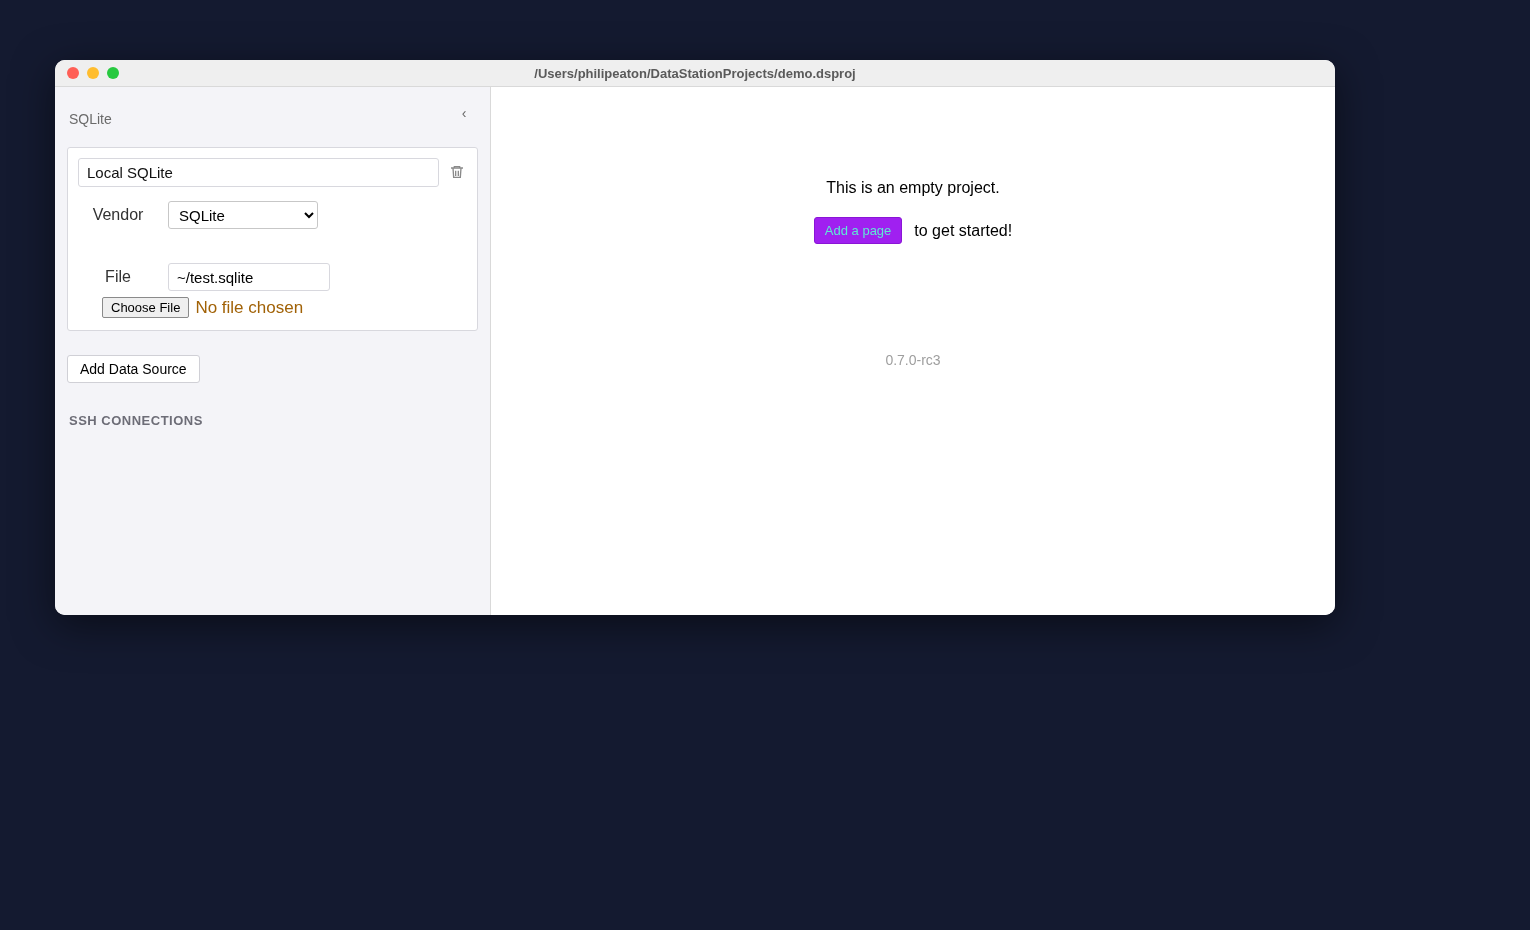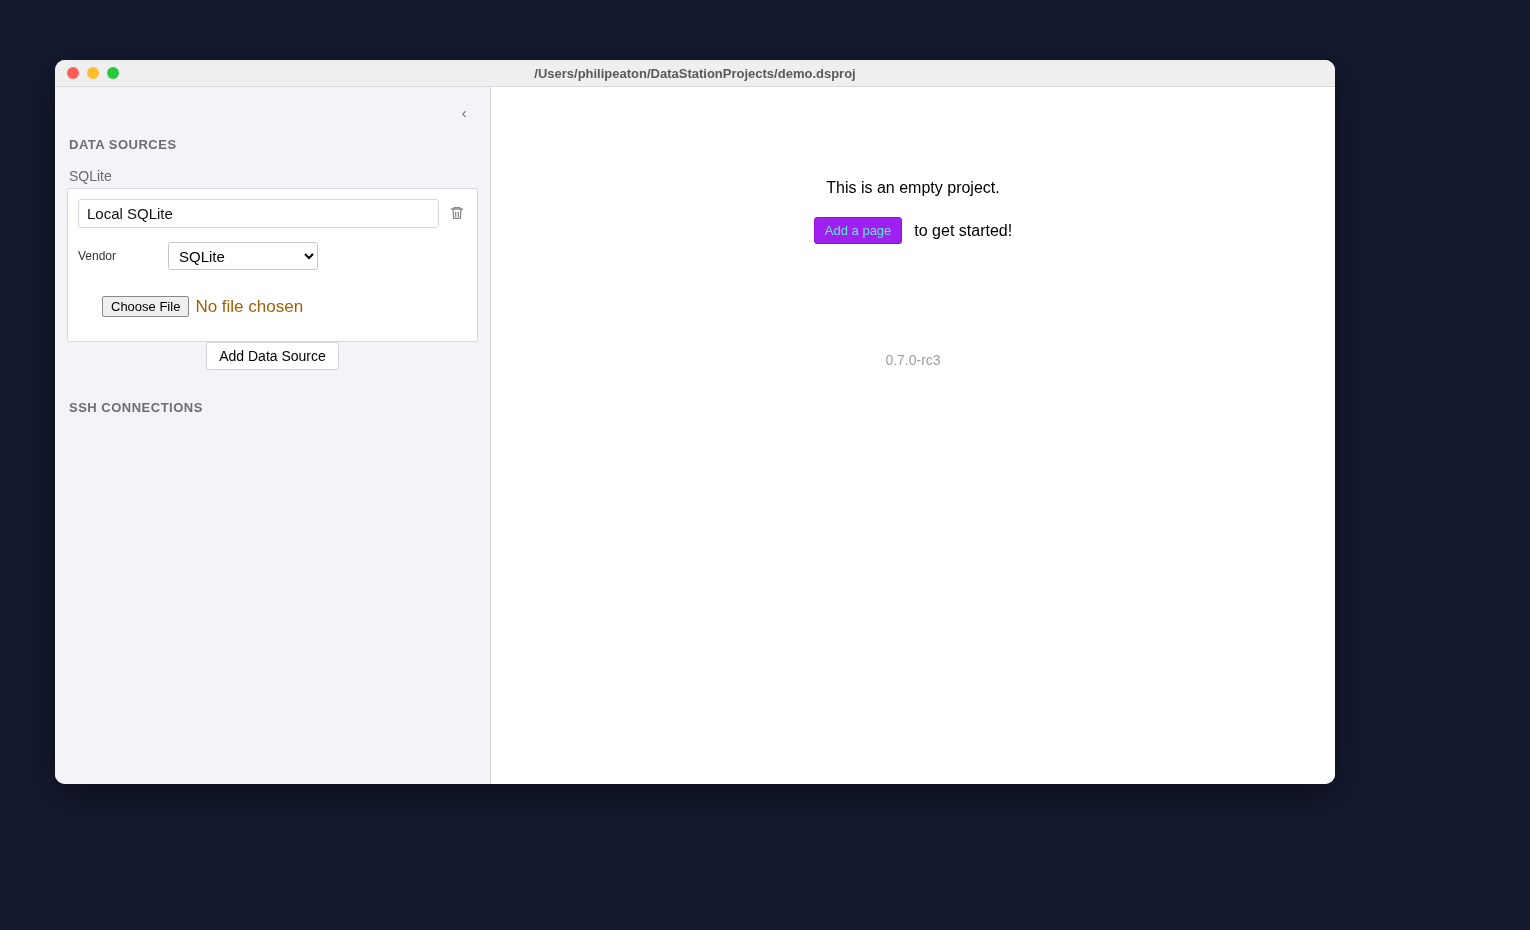--- a/index.html
+++ b/index.html
@@ -15,21 +15,21 @@
     width: 100%;
     height: 100%;
     background: #141a30;
     position: relative;
   }
   .window {
     position: absolute;
     left: 55px;
     top: 60px;
     width: 1280px;
-    height: 724px;
+    height: 555px;
     background: #fff;
     border-radius: 10px;
     box-shadow: 0 10px 40px rgba(0,0,0,0.5);
     overflow: hidden;
     display: flex;
     flex-direction: column;
   }
   .titlebar {
     height: 27px;
     background: #efefef;
@@ -92,22 +92,22 @@
   .section-header.first { margin-top: 32px; }
   .sub-label {
     font-size: 14px;
     color: #6a6a6a;
     margin: 6px 0 4px 2px;
   }
   .card {
     border: 1px solid #d8d8de;
     border-radius: 3px;
     background: #fff;
-    padding: 10px 10px 24px 10px;
-    margin-top: 0;
+    padding: 10px 10px 12px 10px;
+    margin-top: 16px;
   }
   .card-row1 {
     display: flex;
     align-items: center;
     gap: 10px;
   }
   .name-input {
     flex: 1;
     border: 1px solid #d8d8de;
     border-radius: 3px;
@@ -120,22 +120,22 @@
     color: #8a8a8a;
     cursor:pointer;
   }
   .form-row {
     display: flex;
     align-items: center;
     margin-top: 14px;
   }
   .form-row .flabel {
     width: 90px;
-    text-align: left;
-    font-size: 12px;
+    text-align: center;
+    font-size: 16px;
     color: #323232;
     padding-right: 10px;
   }
   .form-row.indent { padding-left: 0; }
   .select {
     width: 150px;
     border: 1px solid #c7c7c7;
     border-radius: 3px;
     background: #fff;
     font-size: 15px;
@@ -177,22 +177,22 @@
   .btn {
     border: 1px solid #d0d0d6;
     background: #fff;
     font-size: 14px;
     padding: 5px 12px;
     border-radius: 3px;
     cursor: pointer;
   }
   .add-row {
     display:flex;
-    justify-content:center;
-    margin-top: 0;
+    justify-content:flex-start;
+    margin-top: 24px;
   }
   .main {
     flex: 1;
     background: #fff;
     position: relative;
     display: flex;
     flex-direction: column;
     align-items: center;
   }
   .empty-msg {
@@ -240,21 +240,20 @@
       <div class="title">/Users/philipeaton/DataStationProjects/demo.dsproj</div>
     </div>
 
     <div class="body">
 
       <div class="sidebar">
         <div class="collapse">
           <span>‹</span>
         </div>
 
-        <div class="section-header first">DATA SOURCES</div>
 
         <div class="sub-label">SQLite</div>
 
         <div class="card">
           <div class="card-row1">
             <input class="name-input" type="text" value="Local SQLite" style="">
             <span class="trash">
               <svg viewBox="0 0 24 24" width="16" height="18" fill="none" stroke="currentColor" stroke-width="2">
                 <path d="M3 6h18"></path>
                   <path d="M8 6V4h8v2"></path>
@@ -267,20 +266,24 @@
 
           <div class="form-row">
             <div class="flabel">Vendor</div>
             <select class="select">
               <option>SQLite</option>
             </select>
           </div>
 
           <div style="height:20px"></div>
 
+          <div class="form-row indent">
+            <div class="flabel" style="width:90px">File</div>
+            <input class="file-input" type="text" value="~/test.sqlite" style="">
+          </div>
 
           <div class="choose-row">
             <button class="choose-btn">Choose File</button>
             <span class="nofile">No file chosen</span>
           </div>
 
         </div>
 
         <div class="add-row">
           <button class="btn">Add Data Source</button>

